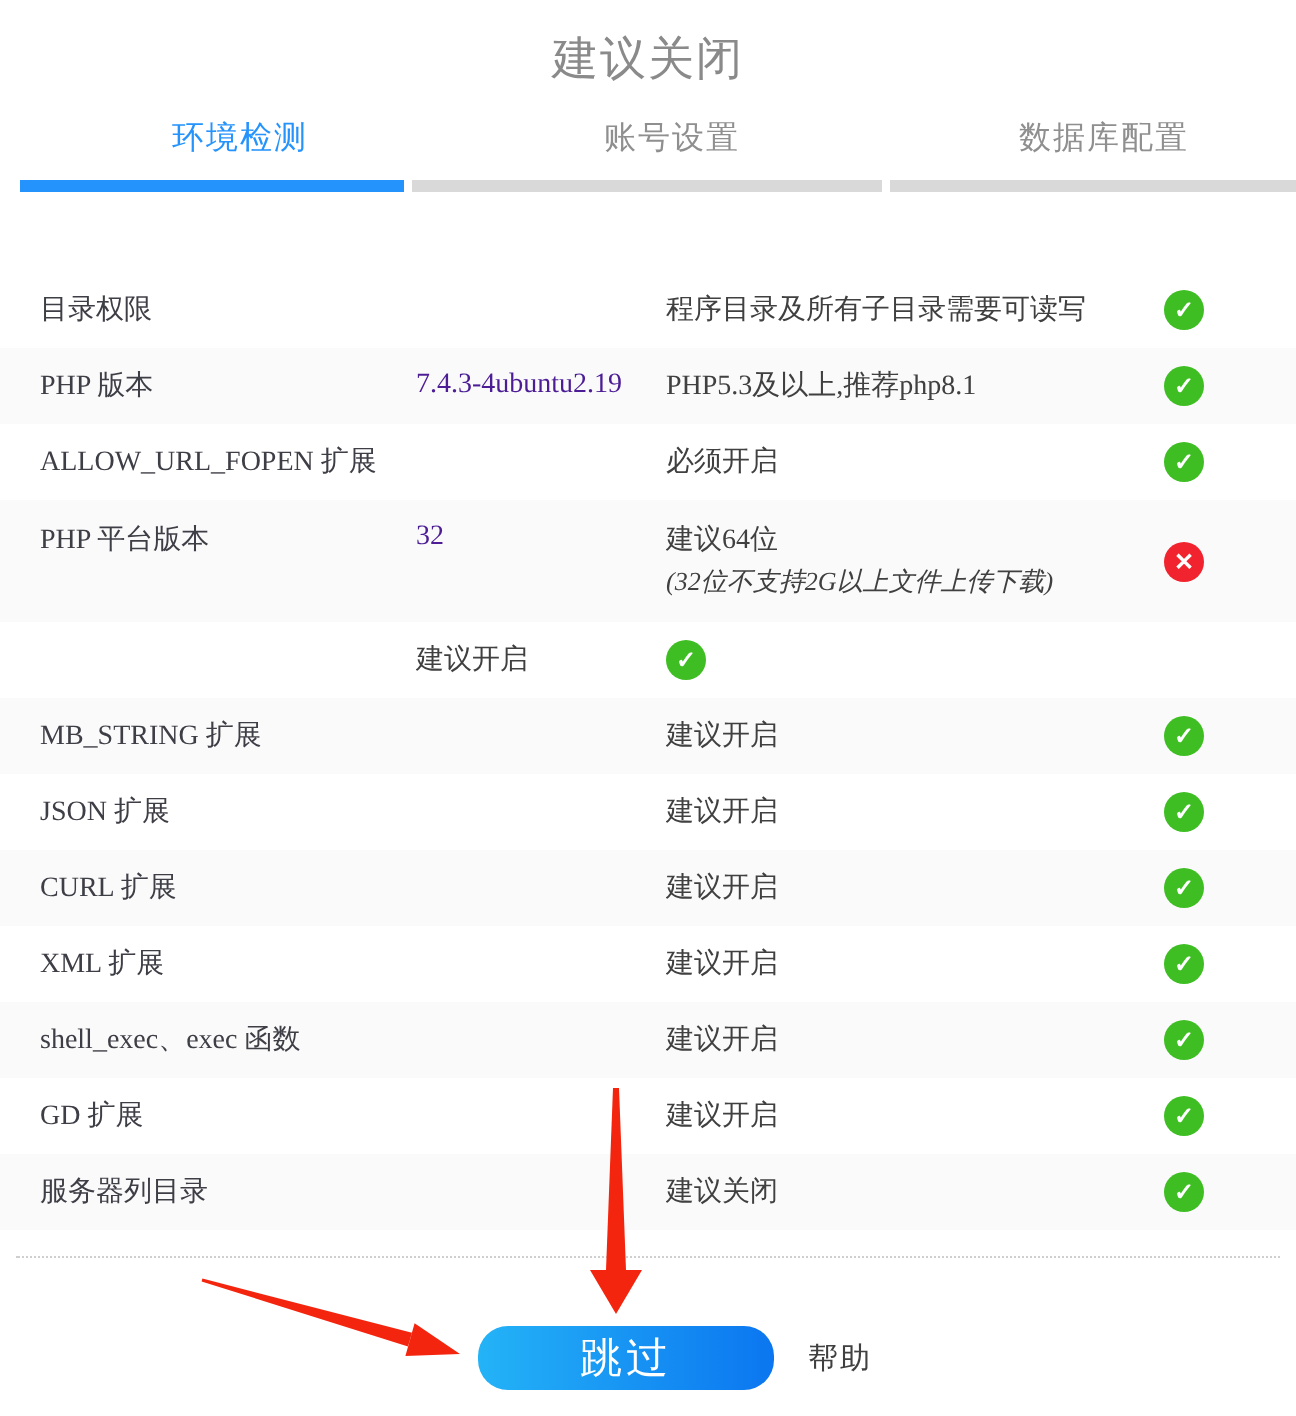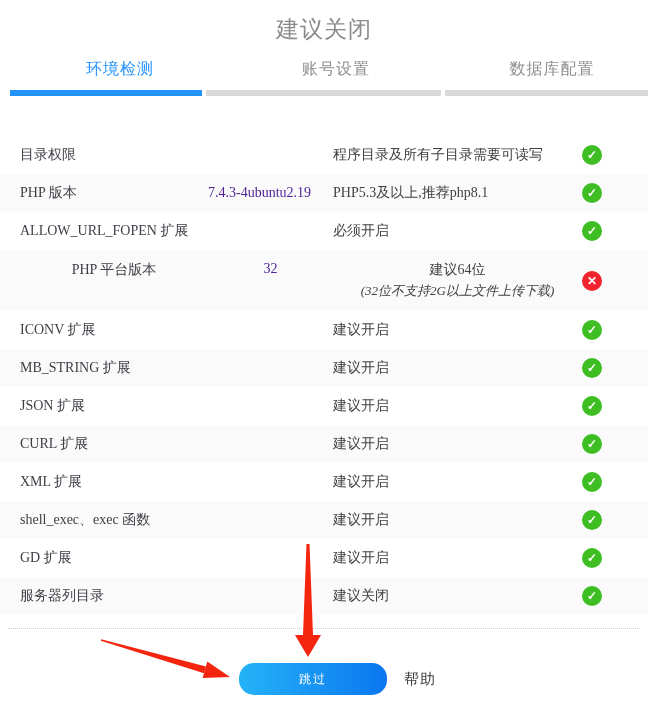--- a/index.html
+++ b/index.html
@@ -29,33 +29,33 @@
        height:38px;background:#fff;}
   .row.alt{background:#fafafa;}
   .row .c{font-size:14px;overflow:hidden;white-space:nowrap;}
   .row .name{color:#3e3e46;padding-left:20px;}
   .row .value{color:#4c1d95;}
   .row .req{color:#404040;}
   .row .req .req-note{font-style:italic;font-size:13px;margin-top:3px;}
   .row .req .req-note:empty{display:none;}
   .row .status{padding-left:0;}
   .row.tall{height:61px;align-items:flex-start;}
-  .row.tall .name,.row.tall .value,.row.tall .req{padding-top:11px;text-align:center;}
+  .row.tall .name,.row.tall .value,.row.tall .req{padding-top:11px;}
   .row.tall .status{align-self:center;padding-top:0;}
   .badge{display:flex;align-items:center;justify-content:center;width:20px;height:20px;
          border-radius:50%;color:#fff;font-size:12px;font-weight:bold;line-height:1;}
   .badge.pass{background:#3ebe23;}
   .badge.fail{background:#f1232e;}
 
   
   .divider{position:absolute;top:628px;left:8px;width:632px;height:0;
            border-top:1px dotted #cfcfcf;}
   .skip{position:absolute;top:663px;left:239px;width:148px;height:32px;border:none;
         border-radius:15px;background:linear-gradient(90deg,#24b3f7,#0b76f0);
-        color:#fff;font-size:12px;letter-spacing:2px;cursor:pointer;
+        color:#fff;font-size:21px;letter-spacing:2px;cursor:pointer;
         font-family:"Liberation Sans","DejaVu Sans",sans-serif;}
   .help{position:absolute;top:663px;left:404px;height:32px;display:flex;align-items:center;
         color:#404040;font-size:15px;text-decoration:none;cursor:pointer;letter-spacing:1px;}
 
   
   .arrows{position:absolute;top:0;left:0;width:648px;height:708px;pointer-events:none;z-index:5;}
 </style>
 </head>
 <body>
 
@@ -118,21 +118,20 @@
       <div class="c req">
         <div class="req-main">建议64位</div>
         <div class="req-note">(32位不支持2G以上文件上传下载)</div>
       </div>
       <div class="c status">
         <span class="badge fail">✕</span>
       </div>
     </div>
 
     <div class="row">
-      <div class="c name">ICONV 扩展</div>
       <div class="c value"></div>
       <div class="c req">
         <div class="req-main">建议开启</div>
 
       </div>
       <div class="c status">
         <span class="badge pass">✓</span>
       </div>
     </div>
 

